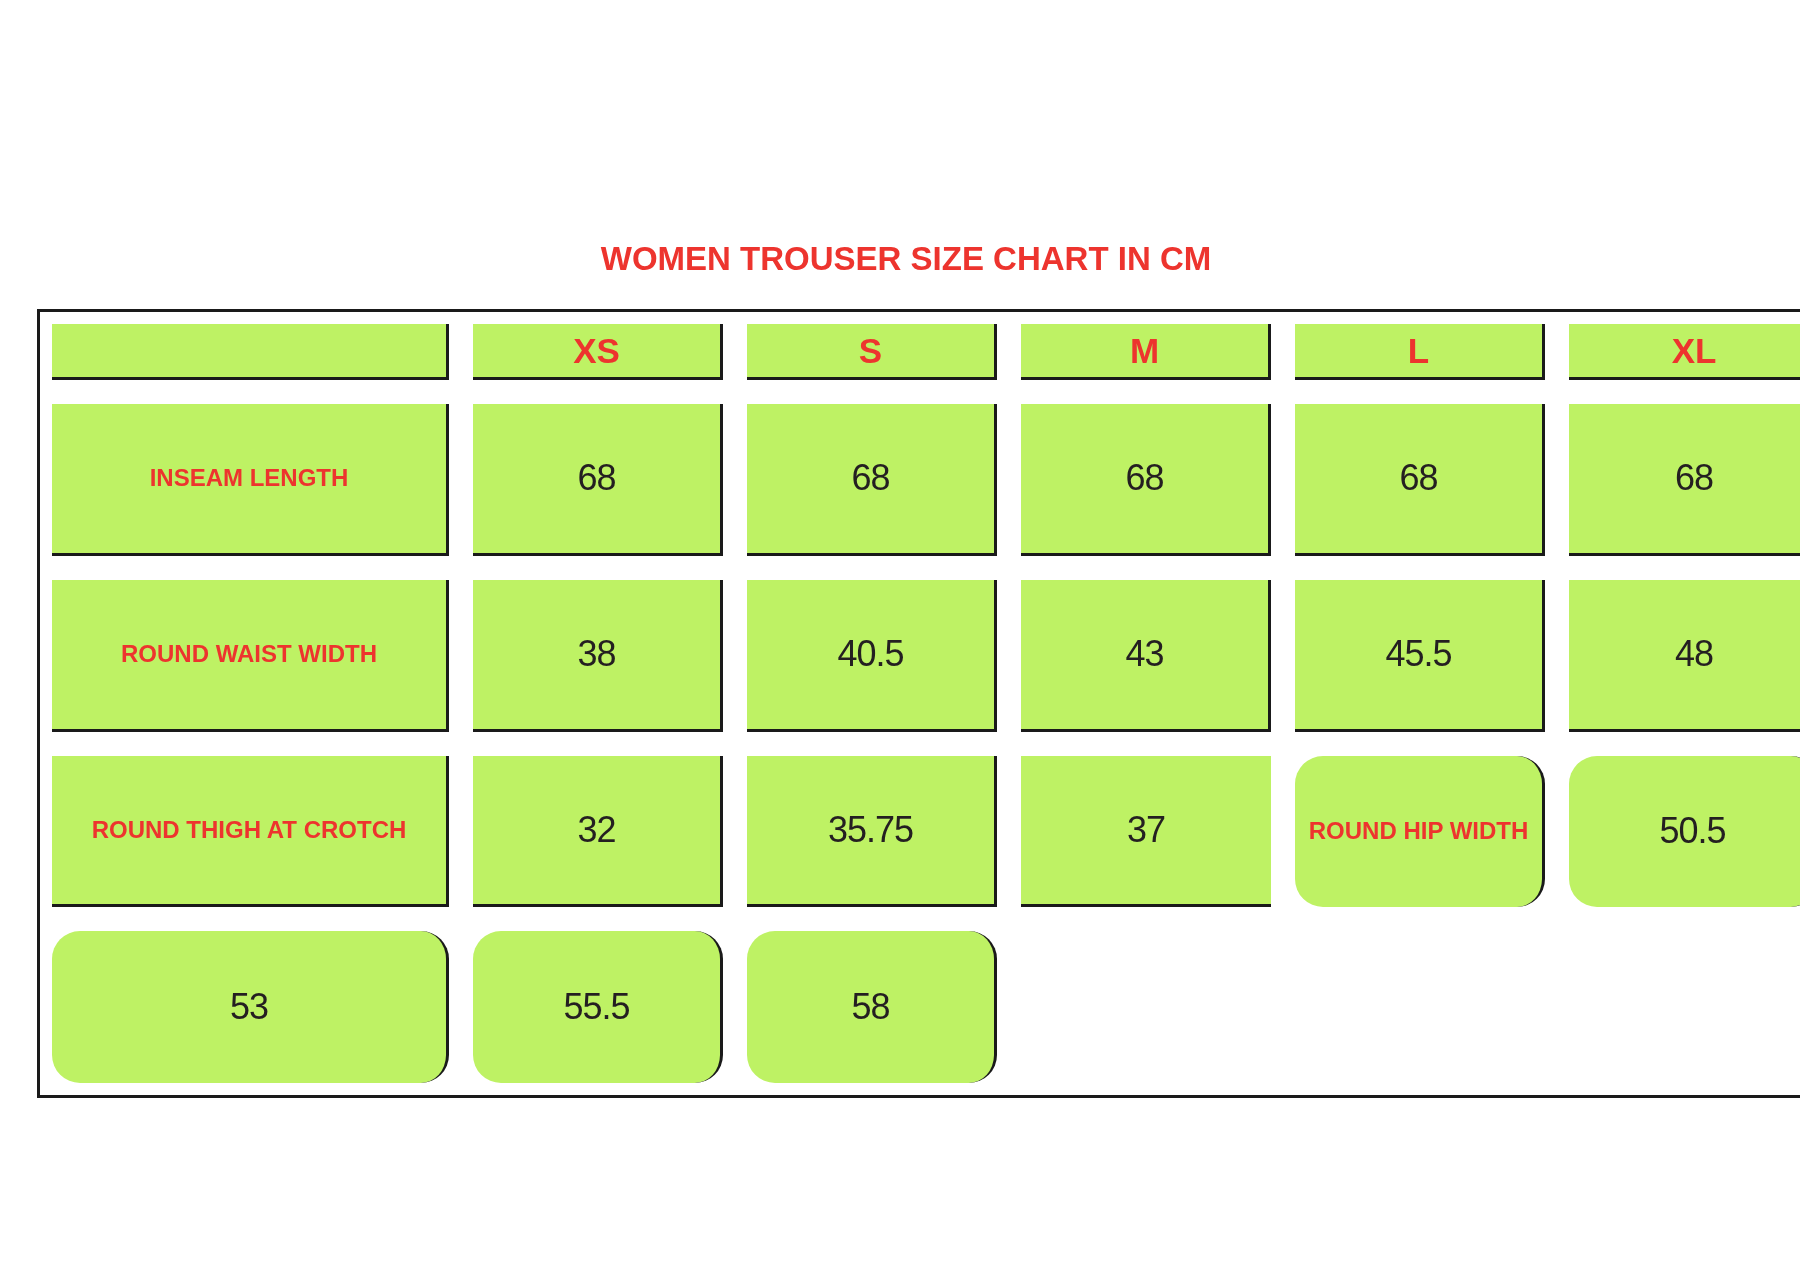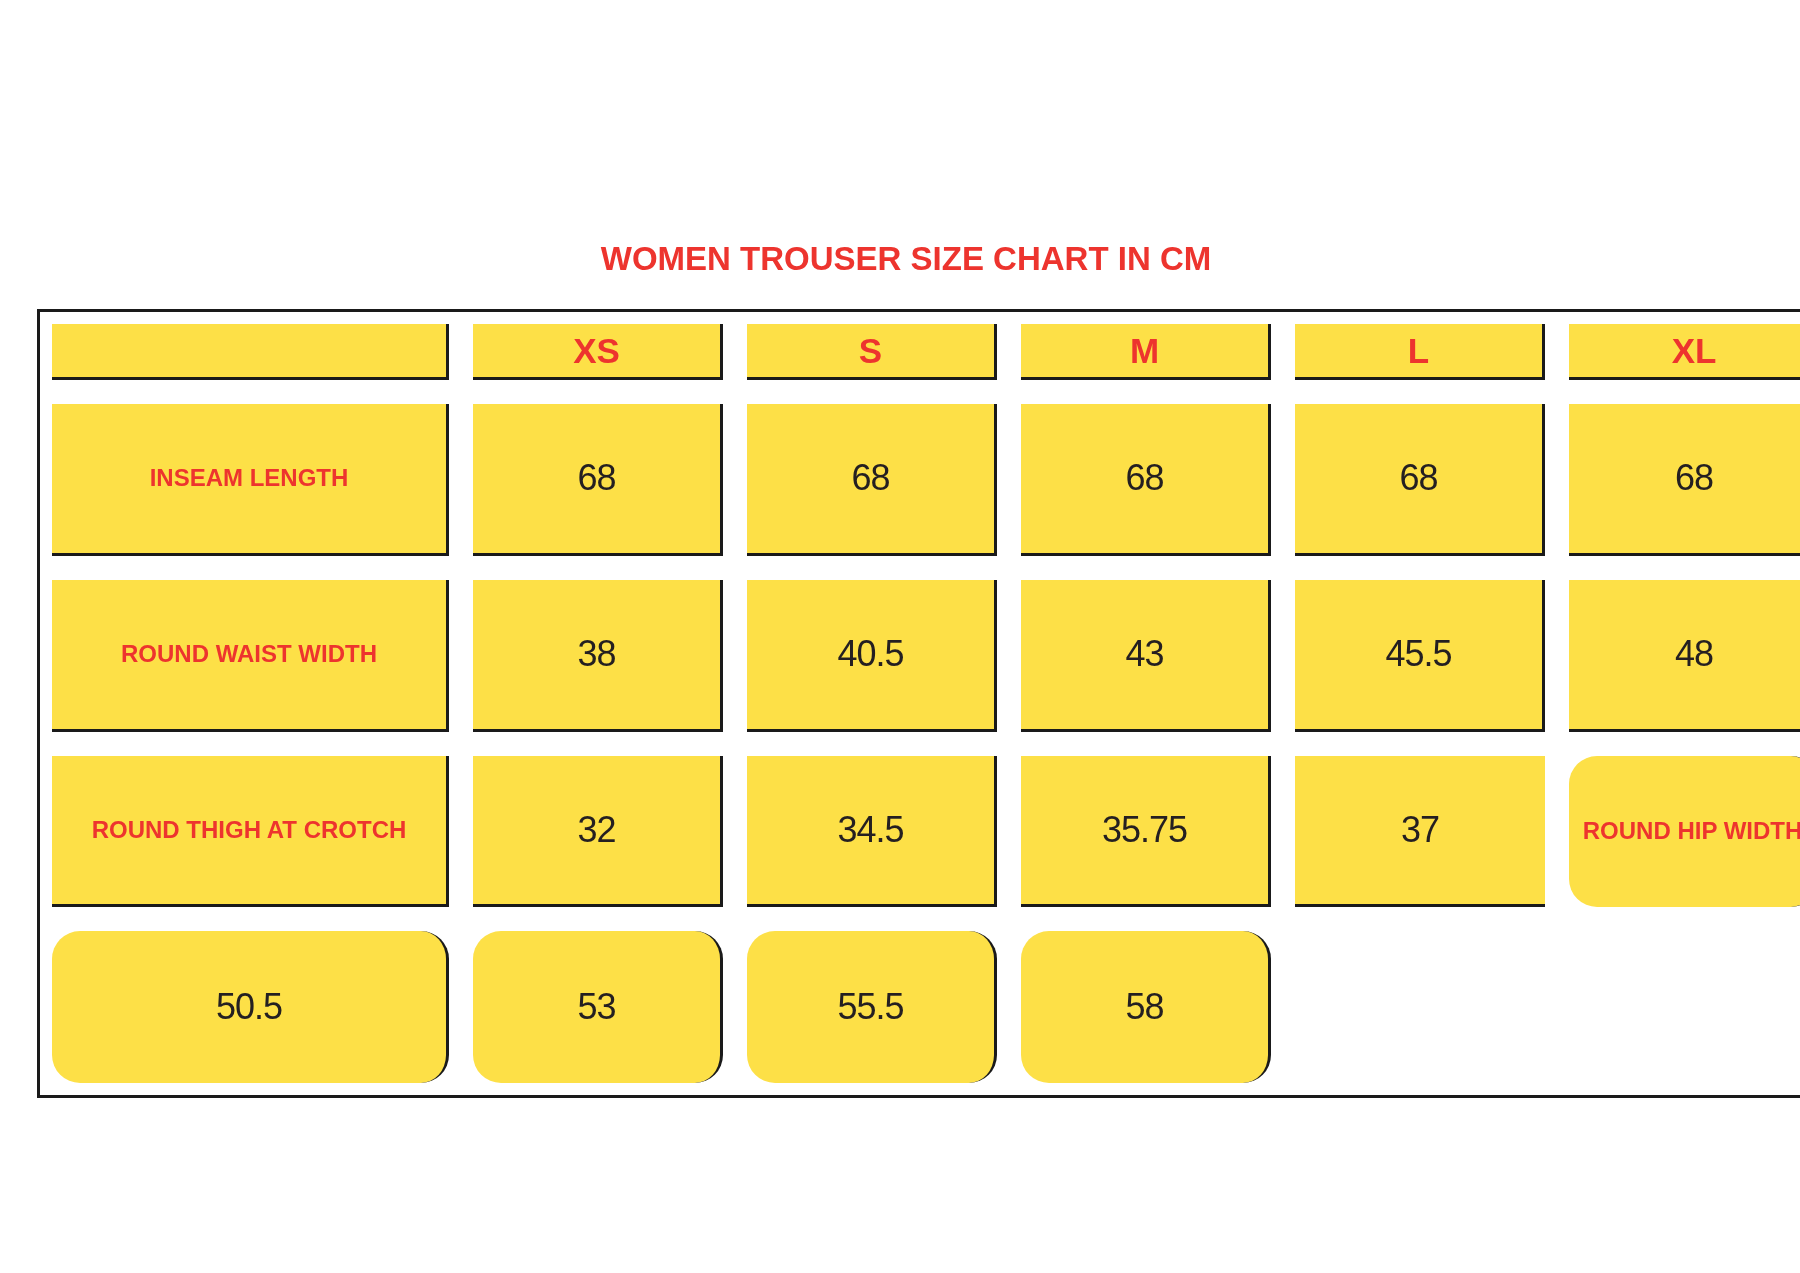--- a/index.html
+++ b/index.html
@@ -39,21 +39,21 @@
     grid-template-columns: 421px repeat(5, 1fr);
     grid-template-rows: 80px repeat(4, 1fr);
     background: #ffffff;
   }
   .t-cell {
     display: flex;
     align-items: center;
     justify-content: center;
     border-right: 3px solid var(--grid-line);
     border-bottom: 3px solid var(--grid-line);
-    background: #fde047;
+    background: #bef264;
     overflow: hidden;
   }
   .col-last { border-right: none; }
   .row-last { border-bottom: none; border-radius: 28px; }
   .head-cell {
     font-size: 35px;
     font-weight: bold;
     color: var(--accent-red);
   }
   .label-cell {
@@ -92,21 +92,20 @@
 
   <div class="t-cell label-cell">ROUND WAIST WIDTH</div>
   <div class="t-cell value-cell">38</div>
   <div class="t-cell value-cell">40.5</div>
   <div class="t-cell value-cell">43</div>
   <div class="t-cell value-cell">45.5</div>
   <div class="t-cell value-cell col-last">48</div>
 
   <div class="t-cell label-cell">ROUND THIGH AT CROTCH</div>
   <div class="t-cell value-cell">32</div>
-  <div class="t-cell value-cell">34.5</div>
   <div class="t-cell value-cell">35.75</div>
   <div class="t-cell value-cell col-last">37</div>
 
   <div class="t-cell label-cell row-last">ROUND HIP WIDTH</div>
   <div class="t-cell value-cell row-last">50.5</div>
   <div class="t-cell value-cell row-last">53</div>
   <div class="t-cell value-cell row-last">55.5</div>
   <div class="t-cell value-cell row-last">58</div>
 
 </div>

